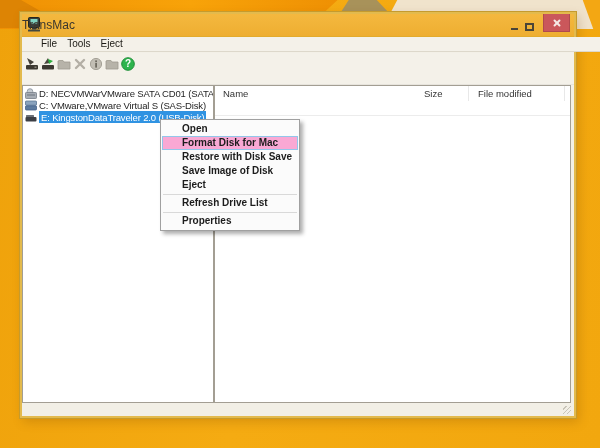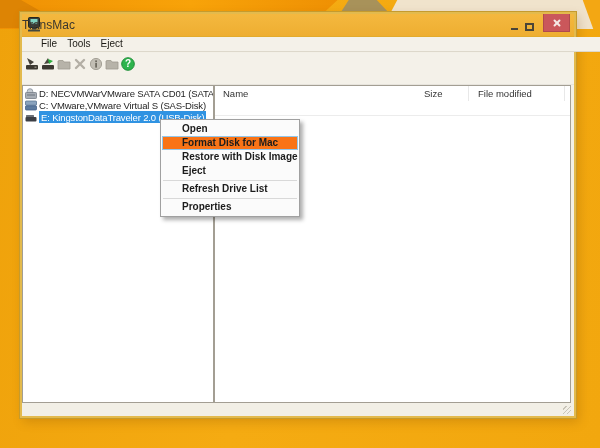--- a/index.html
+++ b/index.html
@@ -56,21 +56,21 @@
   .cs1{left:253px;} .cs2{left:349px;}
 
   .statusbar{position:absolute;left:0;top:389px;width:552px;height:13px;background:#f2efe6;}
   .grip{position:absolute;right:3px;top:3px;width:8px;height:8px;
     background:repeating-linear-gradient(135deg,transparent 0 2px,#c8c4b8 2px 3px);}
 
   
   .cmenu{position:absolute;left:138px;top:105px;width:140px;z-index:50;background:#fbfbfb;
     border:1px solid #a0a0a0;box-shadow:3px 3px 4px rgba(0,0,0,.32);padding:2px 0;}
   .cm-item{height:14px;line-height:14px;padding-left:21px;font-size:10px;color:#1c1c1c;font-weight:bold;}
-  .cm-item.hl{background:#f97316;outline:1px solid #92c6ea;outline-offset:-1px;margin:0 1px;padding-left:20px;}
+  .cm-item.hl{background:#f9a8d4;outline:1px solid #92c6ea;outline-offset:-1px;margin:0 1px;padding-left:20px;}
   .cm-sep{height:4px;display:flex;align-items:center;}
   .cm-sep i{display:block;height:1px;background:#d9d9d9;flex:1;margin:0 2px;}
 
   .help-q{position:absolute;left:0;top:0;width:14px;height:14px;text-align:center;
     font-size:10px;font-weight:bold;color:#fff;line-height:14px;}
 </style>
 </head>
 <body>
 
 <div class="screen">
@@ -196,21 +196,22 @@
       </div>
     </div>
 
     <div class="statusbar">
       <span class="grip"></span>
     </div>
 
     <div class="cmenu">
       <div class="cm-item">Open</div>
       <div class="cm-item hl">Format Disk for Mac</div>
-      <div class="cm-item">Restore with Disk Image</div>
+      <div class="cm-item">Restore with Disk Save</div>
+      <div class="cm-item">Save Image of Disk</div>
       <div class="cm-item">Eject</div>
       <div class="cm-sep">
           <i></i>
         </div>
       <div class="cm-item">Refresh Drive List</div>
       <div class="cm-sep">
           <i></i>
         </div>
       <div class="cm-item">Properties</div>
     </div>

